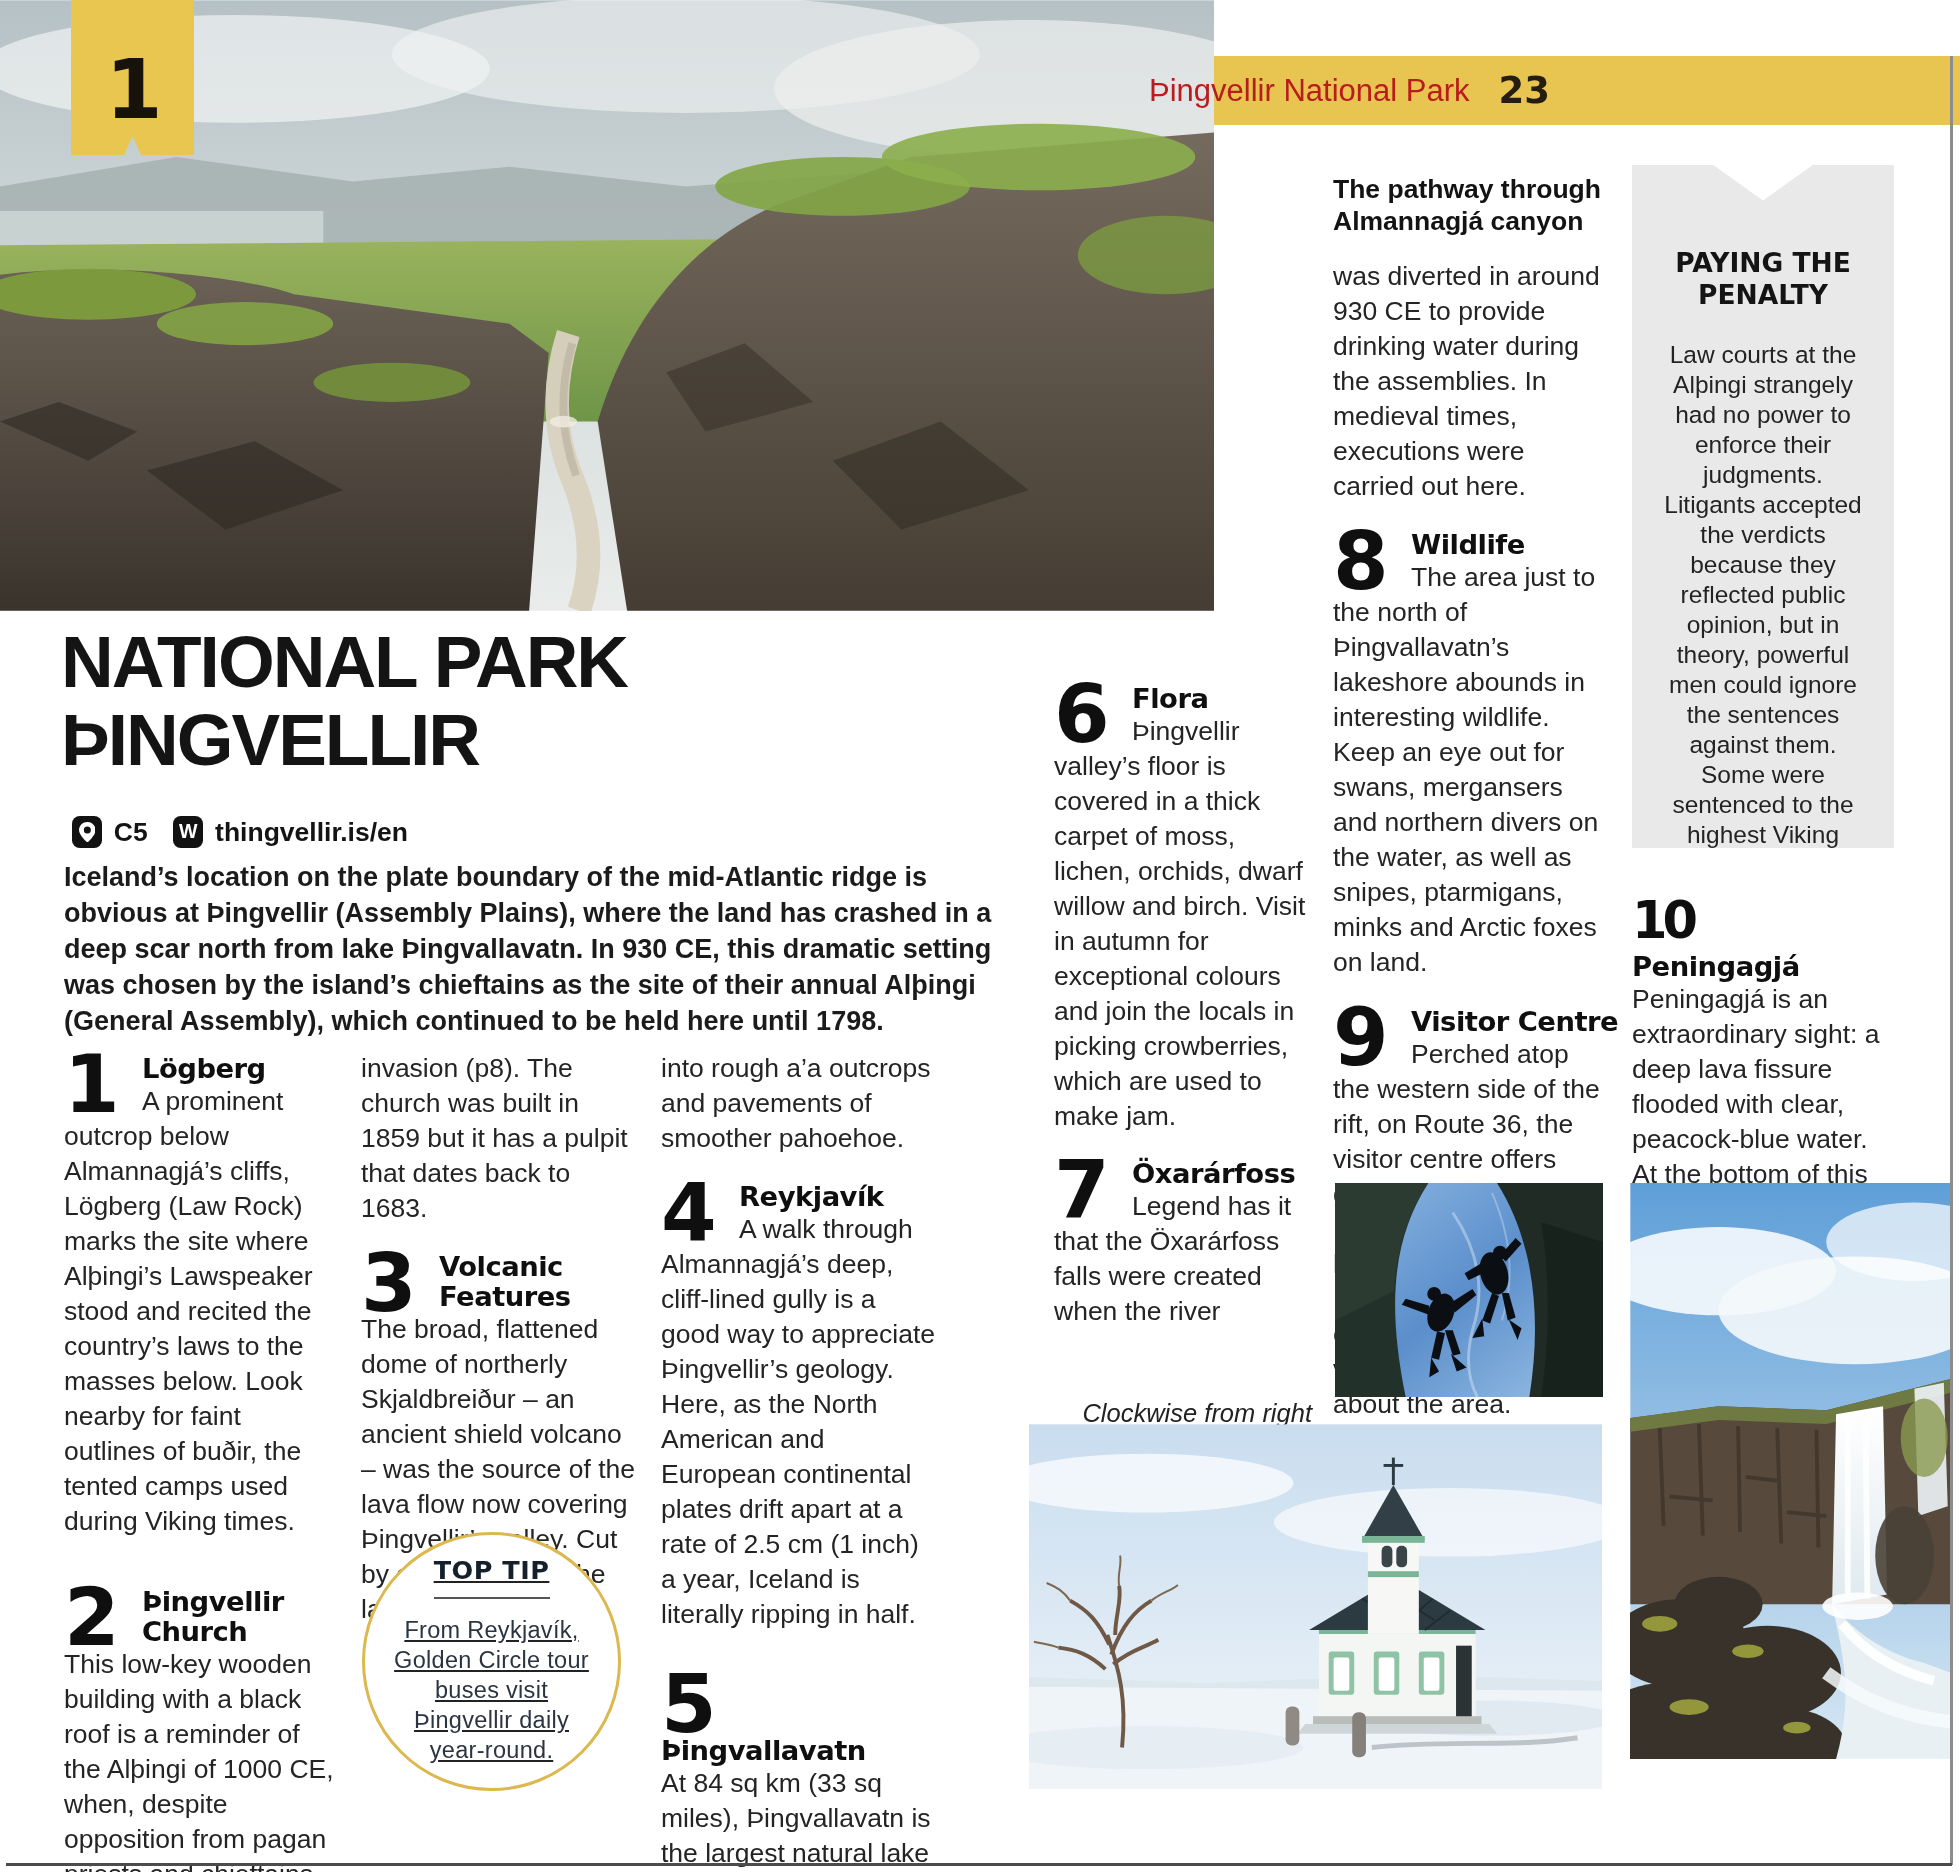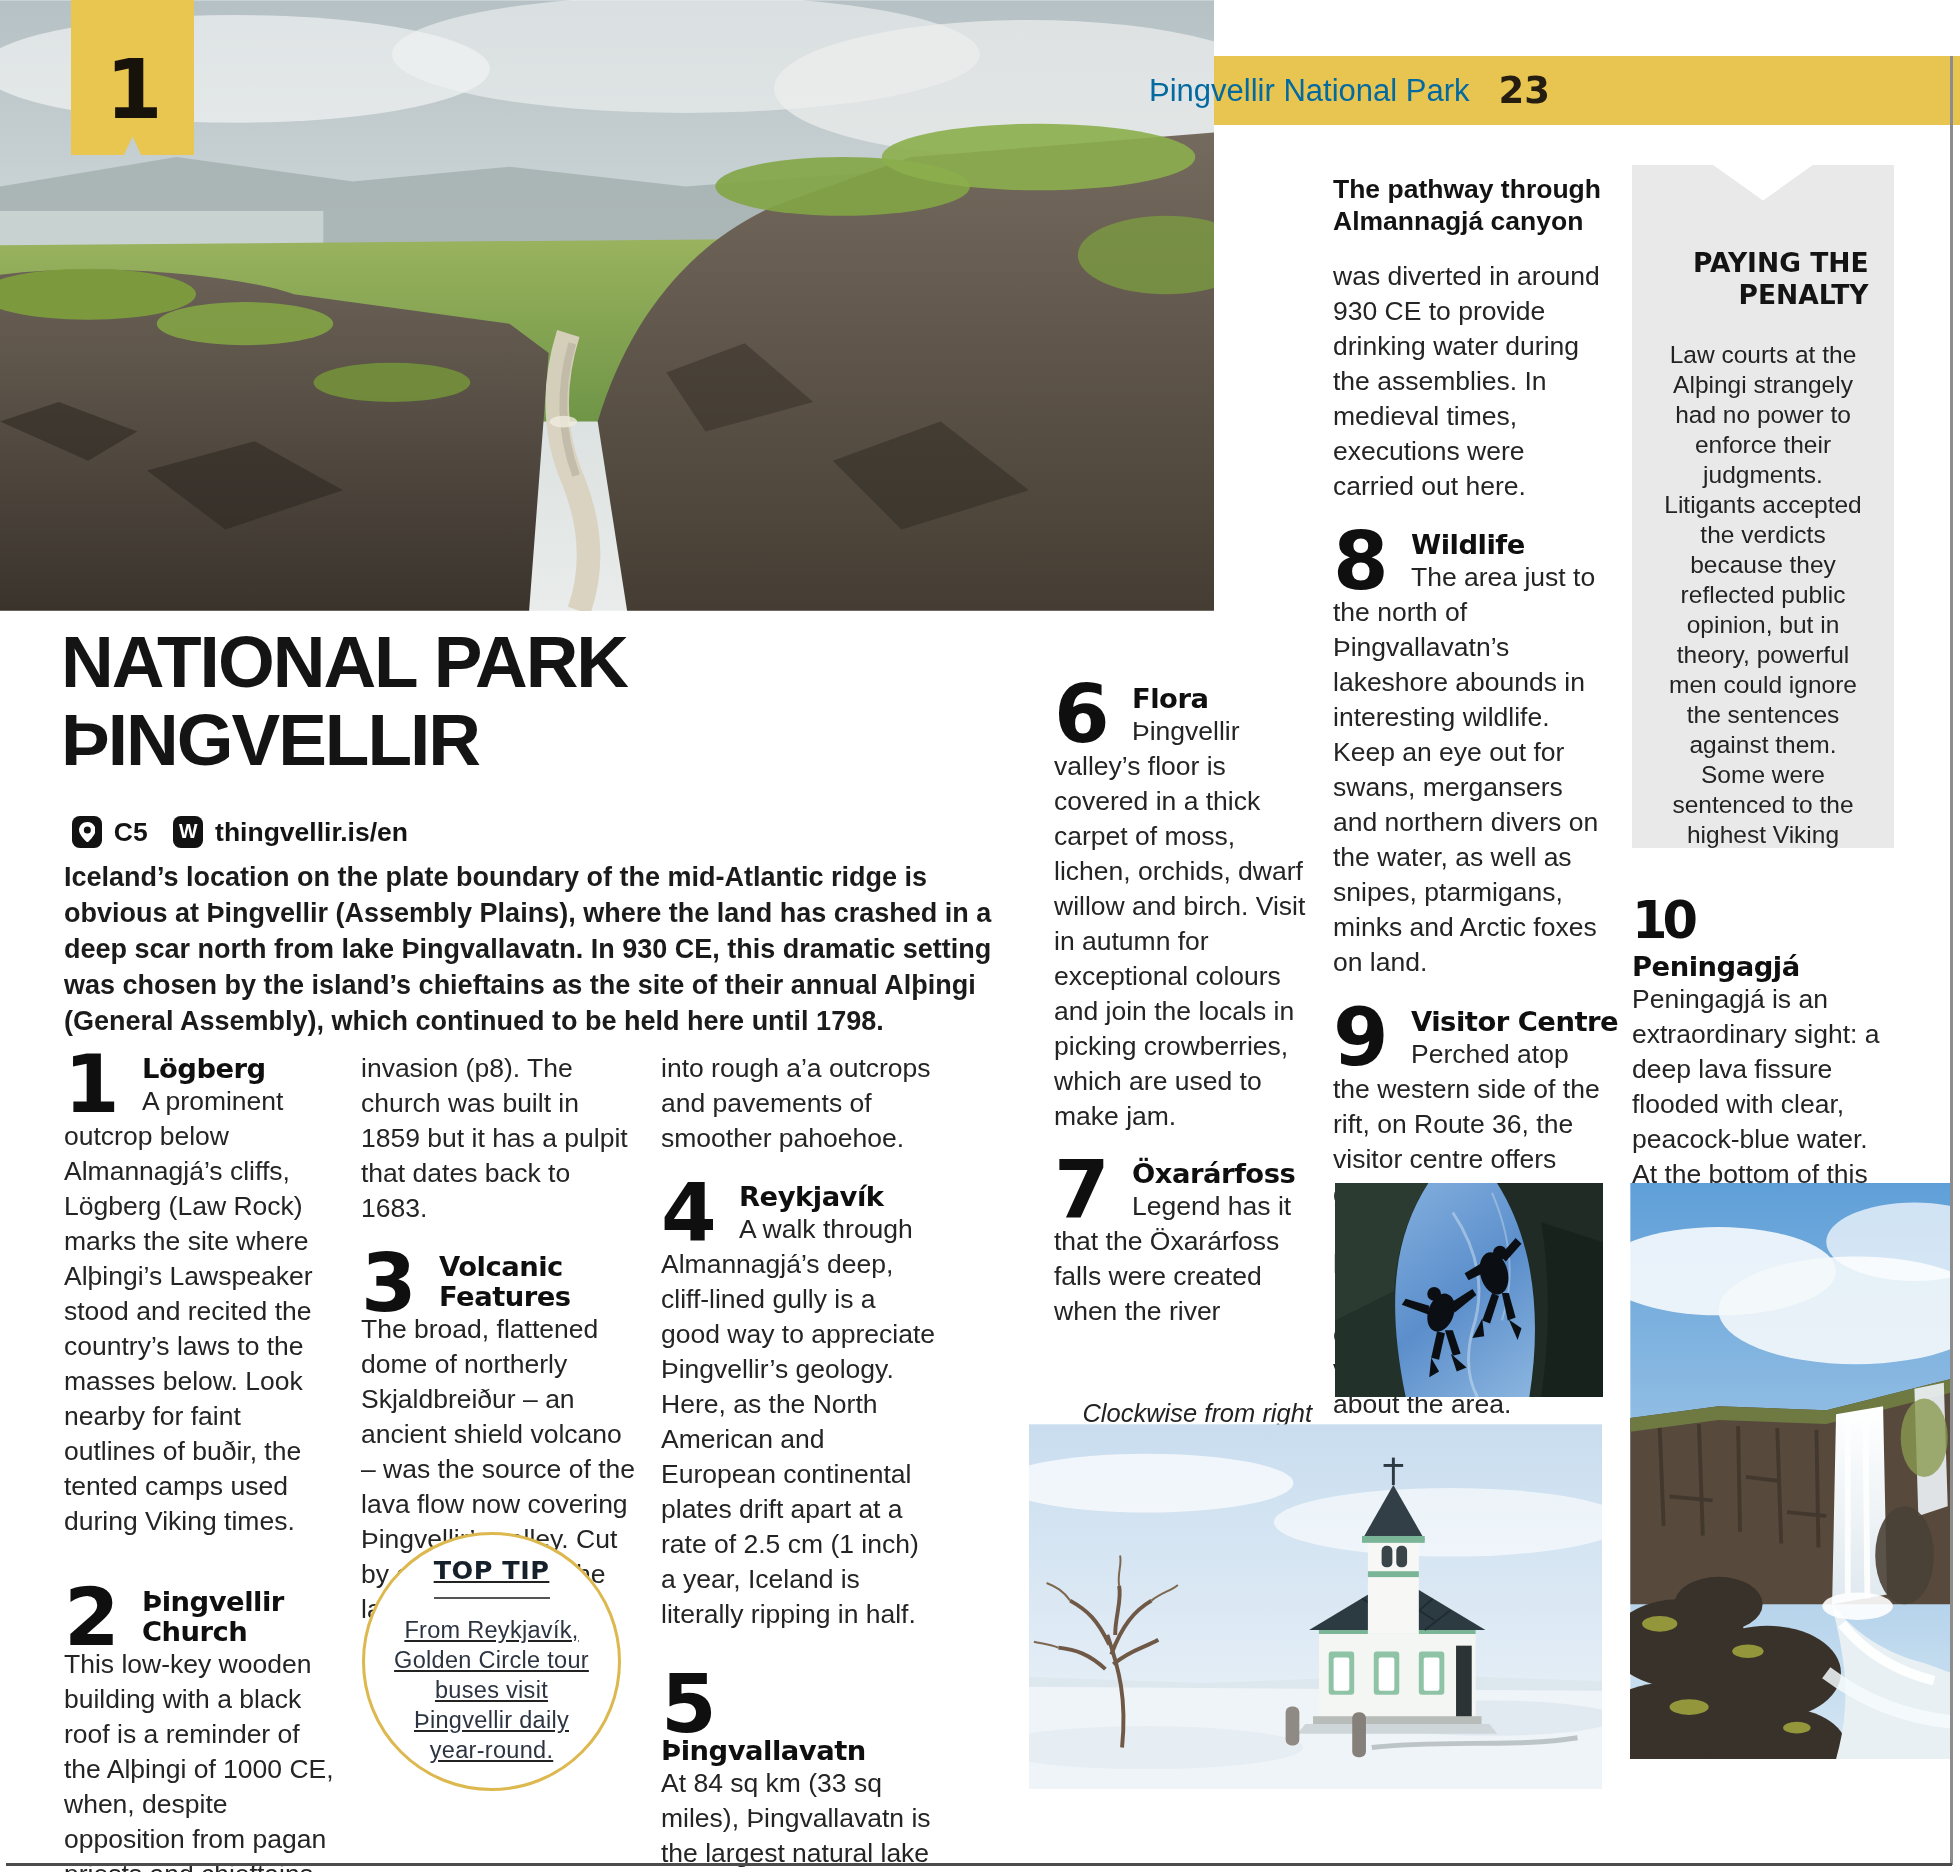--- a/index.html
+++ b/index.html
@@ -9,21 +9,21 @@
 
   
   #hero{left:0;top:0;width:1214px;height:611px;}
   #hero svg{display:block;}
   #badge{left:71px;top:0;width:123px;height:155px;background:#e9c650;
          clip-path:polygon(0 0,100% 0,100% 100%,57% 100%,50% 88%,43% 100%,0 100%);
          display:flex;align-items:flex-start;justify-content:center;z-index:5;}
   #badge .n{font:700 82px/1 "DejaVu Sans",sans-serif;color:#17120a;margin-top:49px;letter-spacing:-2.9px;}
   #headerbar{left:1214px;top:56px;width:746px;height:69px;background:#e8c450;
              display:flex;align-items:center;justify-content:flex-end;padding-right:410px;box-sizing:border-box;}
-  #headerbar .ht{font:400 31px/1 "Liberation Sans",sans-serif;color:#0369a1;white-space:nowrap;}
+  #headerbar .ht{font:400 31px/1 "Liberation Sans",sans-serif;color:#b91c1c;white-space:nowrap;}
   #headerbar .pn{font:700 37px/1 "DejaVu Sans",sans-serif;color:#241d10;margin-left:29px;}
 
   
   #title{left:61px;top:623px;}
   #title div{font:700 73px/78px "Liberation Sans",sans-serif;letter-spacing:-2px;color:#141414;}
   #meta{left:72px;top:816px;display:flex;align-items:center;gap:11.8px;}
   .chip{width:30px;height:32px;background:#121212;border-radius:7.8px;display:flex;align-items:center;justify-content:center;}
   .chip svg{display:block;}
   .chip .w{color:#fff;font:700 19.6px/1 "Liberation Sans",sans-serif;}
   #meta .mtxt{font:700 26.5px/1 "Liberation Sans",sans-serif;color:#141414;}
@@ -58,21 +58,21 @@
   #toptip{left:362px;top:1532px;width:259px;height:259px;border:3.9px solid #dcb84e;border-radius:50%;
           box-sizing:border-box;display:flex;flex-direction:column;align-items:center;justify-content:center;background:#fff;text-decoration:underline;}
   #toptip .t{font:700 25.5px/1 "DejaVu Sans",sans-serif;color:#15202b;letter-spacing:0.5px;}
   #toptip .rule{width:116px;height:2px;background:#555;margin:13.7px 0 15.7px 0;}
   #toptip .tx{font:400 23.5px/30px "Liberation Sans",sans-serif;color:#2b3440;text-align:center;
               letter-spacing:0.3px;padding:0 19.6px;}
 
   
   #graybox{width:262px;height:683px;background:#e9e9e9;box-sizing:border-box;padding:82px 25.5px 0 25.5px;
            clip-path:polygon(0 0,31% 0,50% 5.2%,69% 0,100% 0,100% 100%,0 100%);}
-  #graybox h4{margin:0 0 29px 0;text-align:right;font:700 26.5px/32px "DejaVu Sans",sans-serif;color:#141414;}
+  #graybox h4{margin:0 0 29px 0;text-align:center;font:700 26.5px/32px "DejaVu Sans",sans-serif;color:#141414;}
   #graybox p{margin:0;text-align:center;font:400 24.5px/30px "Liberation Sans",sans-serif;color:#232323;}
 
   
   .photo{position:absolute;overflow:hidden;}
   #divers{left:1335px;top:1183px;width:268px;height:214px;}
   #church{left:1029px;top:1424px;width:573px;height:365px;}
   #waterfall{left:1630px;top:1183px;width:321px;height:576px;}
 
   
   #edge-right{left:1950px;top:56px;width:2.9px;height:1809px;background:#8d8d8d;}

